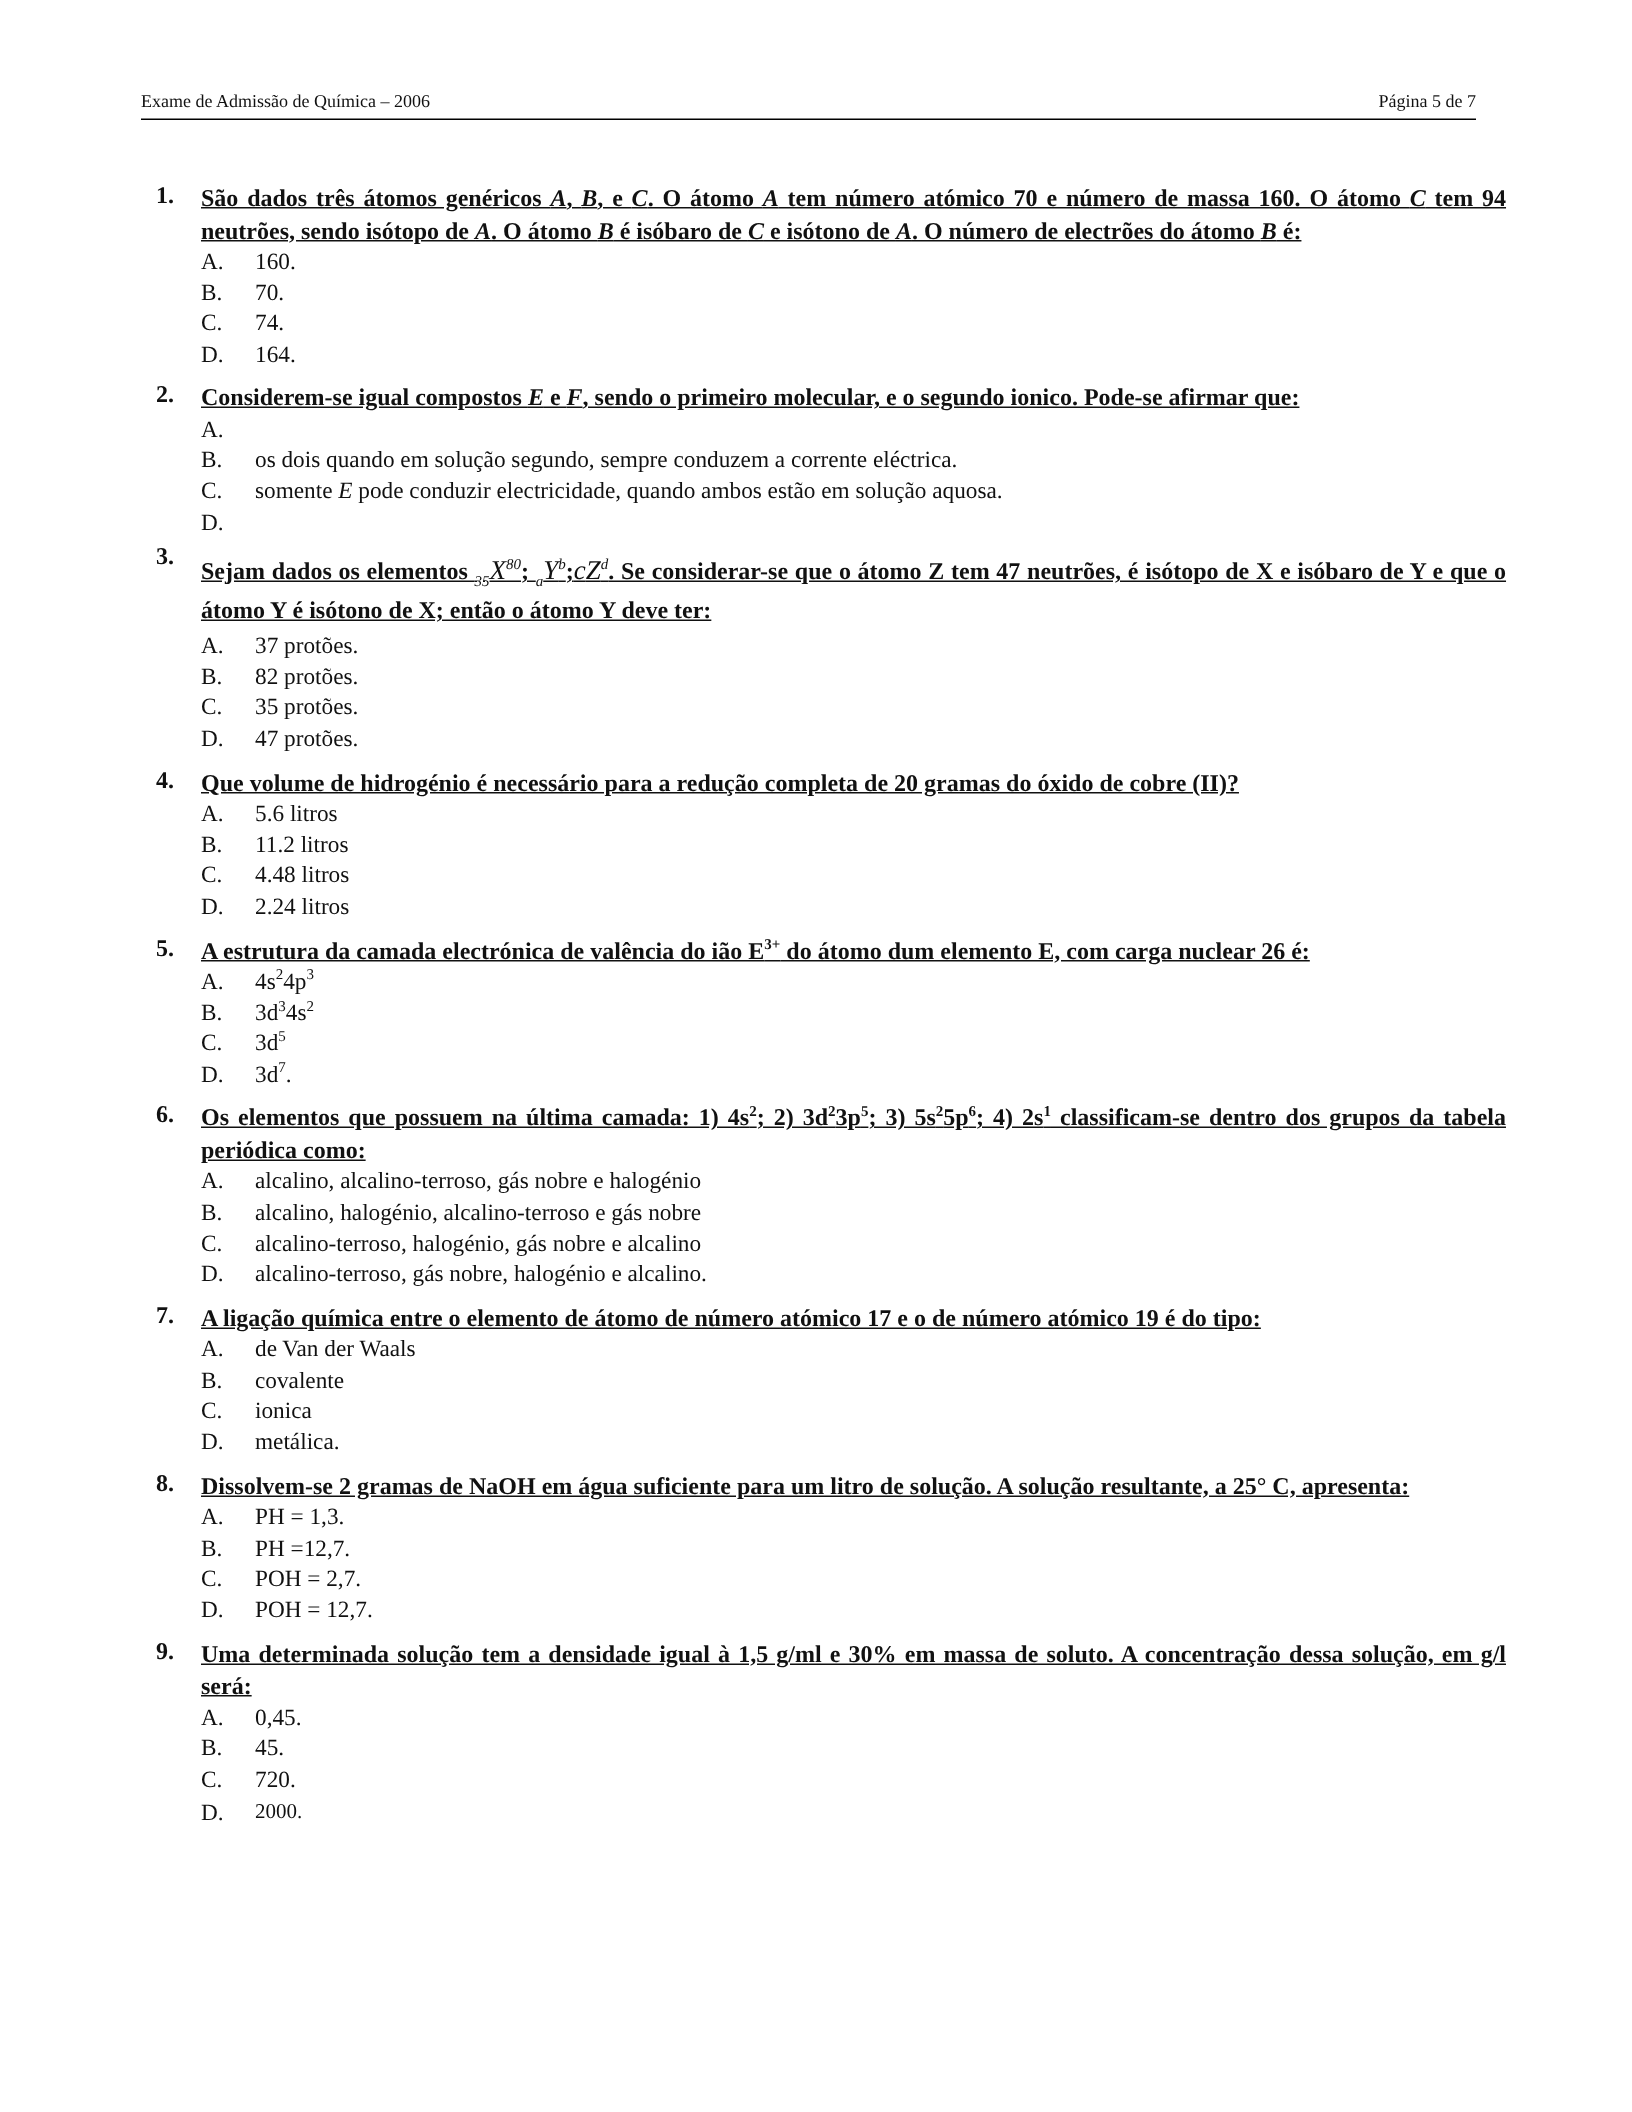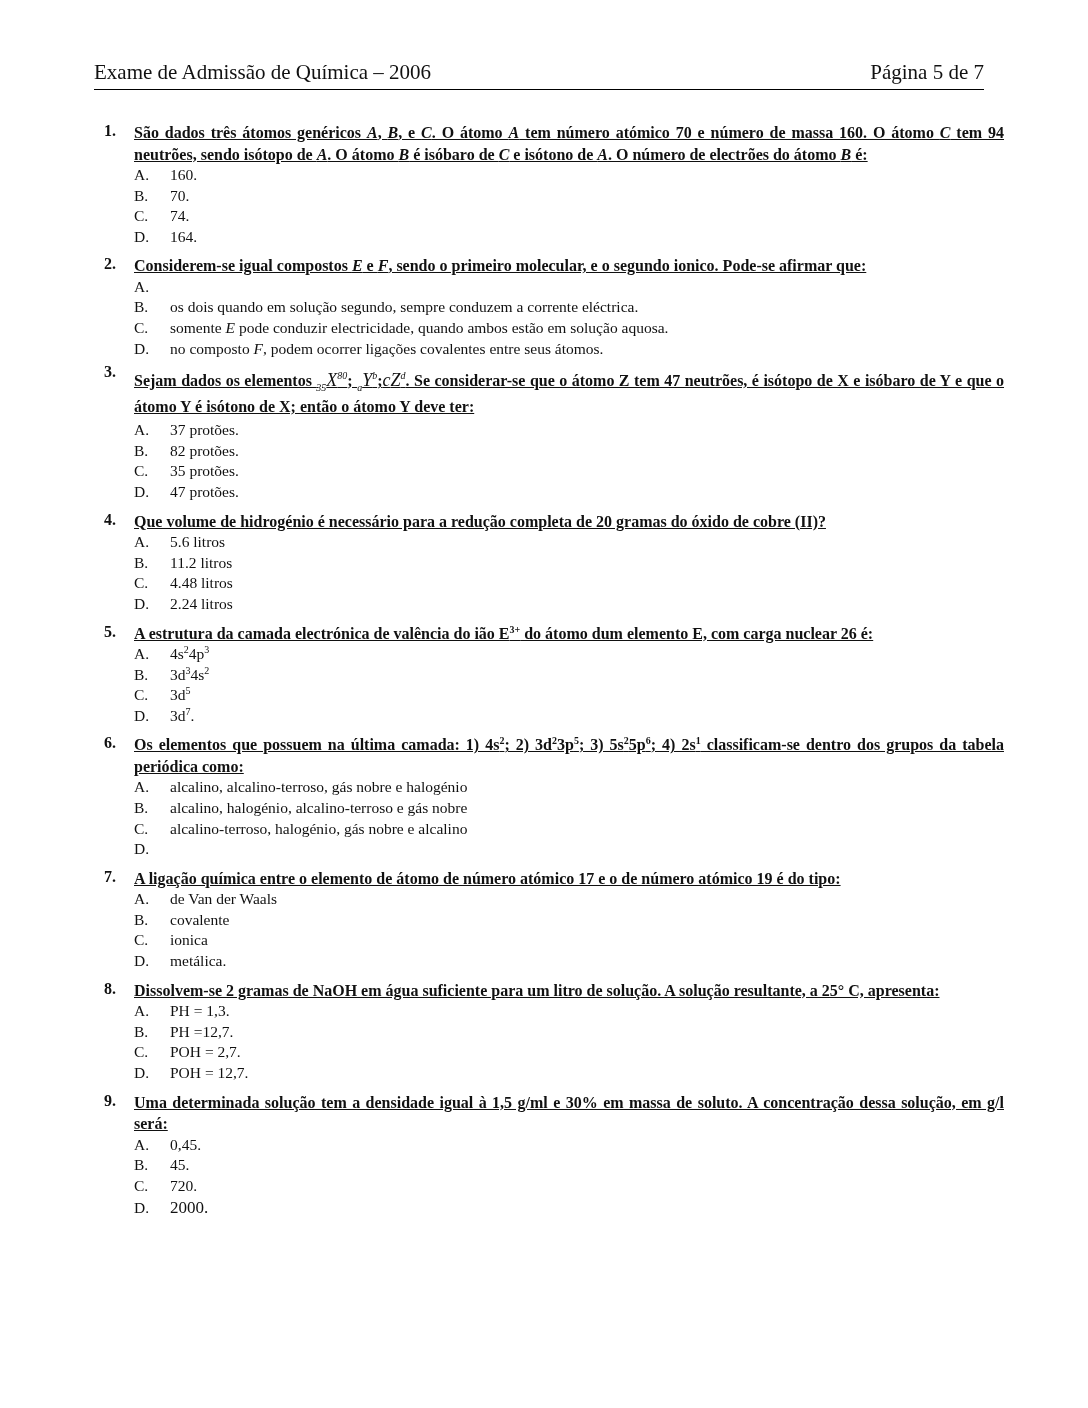--- a/index.html
+++ b/index.html
@@ -3,37 +3,37 @@
 <meta charset="utf-8">
 <style>
   html, body { margin: 0; padding: 0; background: #ffffff; }
   body {
     width: 1088px; height: 1408px; position: relative; overflow: hidden;
     font-family: "Liberation Serif", "DejaVu Serif", serif; color: #111;
   }
   .header {
     position: absolute; left: 94px; top: 60px; width: 890px;
     display: flex; justify-content: space-between; align-items: flex-end;
-    font-size: 21px; padding-bottom: 4px;
+    font-size: 12px; padding-bottom: 4px;
     border-bottom: 1.3px solid #000;
   }
   .questions { position: absolute; left: 104px; top: 122px; width: 900px; }
   .q { margin-bottom: 8px; }
   .q-row { display: flex; }
   .q-num { width: 30px; flex: none; font-weight: bold; font-size: 16px; }
   .q-text { flex: 1; font-weight: bold; font-size: 16px; line-height: 21.5px; text-align: justify; text-decoration: underline; }
   .q-text i { font-style: italic; }
   .opts { margin-left: 30px; }
   .opt { display: flex; font-size: 15.5px; line-height: 20.6px; }
   .opt-letter { width: 36px; flex: none; }
   sup, sub { font-size: 10px; line-height: 0; }
   .formula { font-family: "Liberation Serif", serif; font-style: italic; font-weight: normal; font-size: 18px; }
   .formula sub, .formula sup { font-size: 10px; font-style: italic; }
   .q3 .q-text { line-height: 26px; }
-  .big { font-size: 17px; text-align: center; }
+  .big { font-size: 14px; text-align: center; }
 </style>
 </head>
 <body>
 
 <div class="header">
   <span>Exame de Admissão de Química – 2006</span>
   <span>Página 5 de 7</span>
 </div>
 
 <div class="questions">
@@ -77,21 +77,20 @@
       <div class="opt">
           <span class="opt-letter">B.</span>
           <span>os dois quando em solução segundo, sempre conduzem a corrente eléctrica.</span>
         </div>
       <div class="opt">
           <span class="opt-letter">C.</span>
           <span><span>somente </span><i>E</i><span> pode conduzir electricidade, quando ambos estão em solução aquosa.</span></span>
         </div>
       <div class="opt">
           <span class="opt-letter">D.</span>
-          <span><span>no composto </span><i>F</i><span>, podem ocorrer ligações covalentes entre seus átomos.</span></span>
         </div>
     </div>
   </div>
 
   <div class="q q3">
     <div class="q-row">
       <span class="q-num" style="margin-top:-4px">3.</span>
       <span class="q-text">
         <span>Sejam dados os elementos </span>
         <span class="formula"><sub>35</sub><span>X</span><sup>80</sup><b style="font-style:normal;font-size:16px">; </b><sub>a</sub><span>Y</span><sup>b</sup><b style="font-style:normal;font-size:16px">;</b><span>c</span><span>Z</span><sup>d</sup></span><span>. Se considerar-se que o átomo Z tem 47 neutrões, é isótopo de X e isóbaro de Y e que o átomo Y é isótono de X; então o átomo Y deve ter:</span>
@@ -180,20 +179,21 @@
       <div class="opt">
           <span class="opt-letter">B.</span>
           <span>alcalino, halogénio, alcalino-terroso e gás nobre</span>
         </div>
       <div class="opt">
           <span class="opt-letter">C.</span>
           <span>alcalino-terroso, halogénio, gás nobre e alcalino</span>
         </div>
       <div class="opt">
           <span class="opt-letter">D.</span>
+          <span>alcalino-terroso, gás nobre, halogénio e alcalino.</span>
         </div>
     </div>
   </div>
 
   <div class="q">
     <div class="q-row">
       <span class="q-num">7.</span>
       <span class="q-text">A ligação química entre o elemento de átomo de número atómico 17 e o de número  atómico 19 é do tipo:</span>
     </div>
     <div class="opts">

